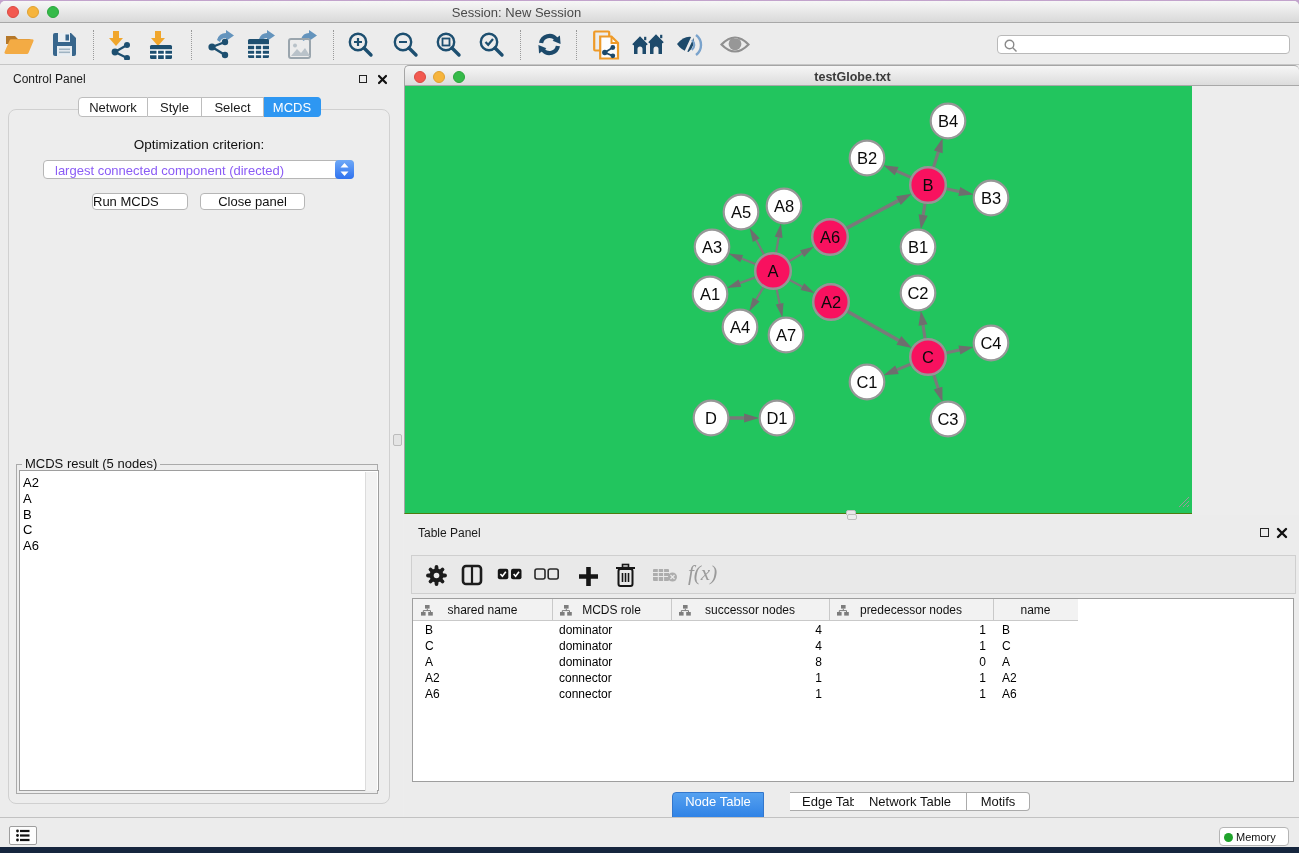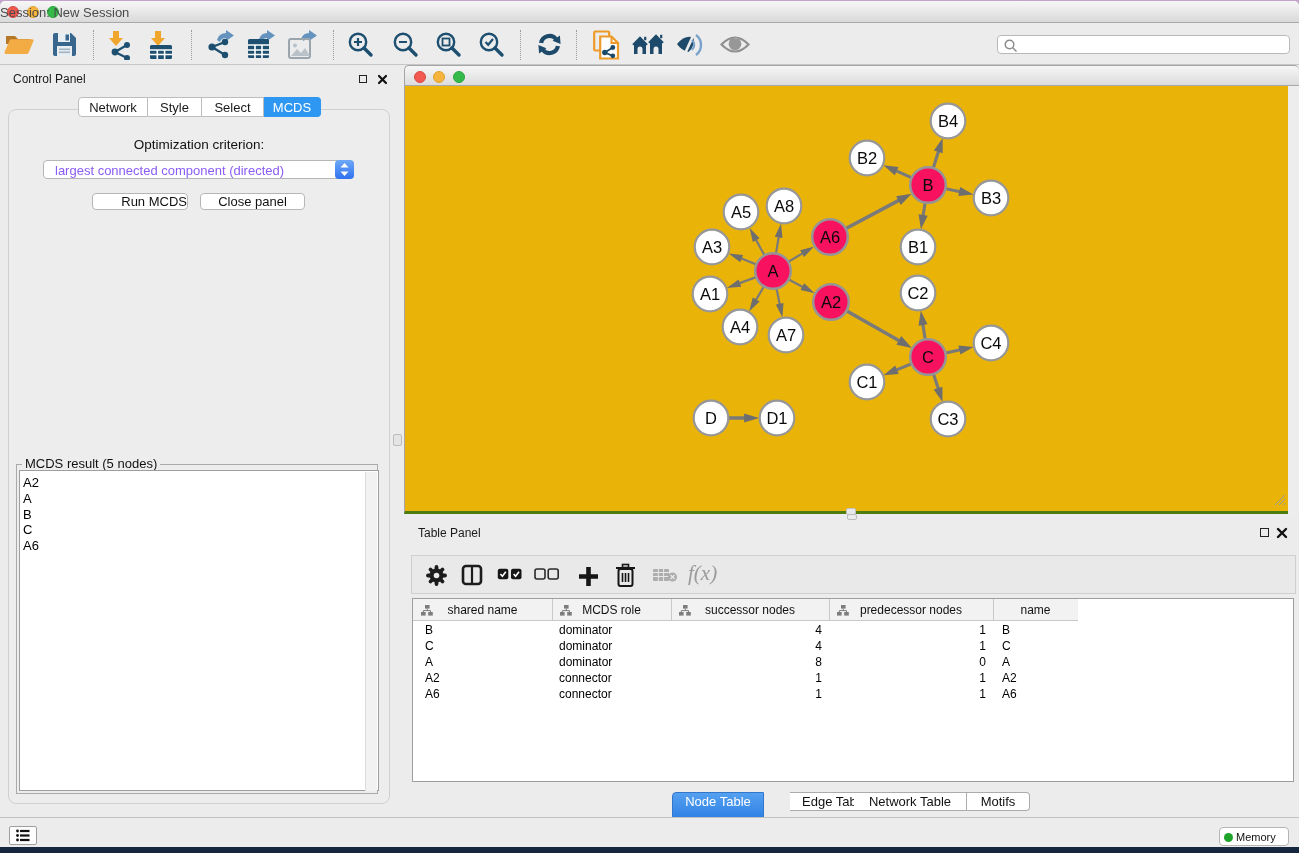--- a/index.html
+++ b/index.html
@@ -3,34 +3,34 @@
 <meta charset="utf-8">
 <style>
 * { margin:0; padding:0; box-sizing:border-box; }
 html,body { width:1299px; height:853px; overflow:hidden; }
 body { font-family:"Liberation Sans", sans-serif; position:relative; background:#c2a3cc; }
 .abs { position:absolute; }
 #desktop-bottom { position:absolute; left:0; right:0; bottom:0; height:6px; background:#16263e; }
 #appwin { position:absolute; left:0; top:1px; width:1299px; height:847px; background:#ededed; border-radius:5px 5px 0 0; overflow:hidden; }
 #titlebar { position:absolute; left:0; top:0; width:1299px; height:22px; background:linear-gradient(#f7f7f7,#d9d9d9); border-bottom:1px solid #a8a8a8; border-radius:5px 5px 0 0; }
 .tl { position:absolute; width:12px; height:12px; border-radius:50%; top:5px; }
-#titletext { position:absolute; top:4px; left:0; width:1033px; font-size:13px; color:#4a4a4a; }
+#titletext { position:absolute; top:4px; left:0; width:1033px; text-align:center; font-size:13px; color:#4a4a4a; }
 #toolbar { position:absolute; left:0; top:23px; width:1299px; height:41px; background:#ececec; border-bottom:1px solid #c6c6c6; }
 .sep { position:absolute; top:6px; height:30px; width:0; border-left:1px dotted #9a9a9a; }
 .ticon { position:absolute; top:0; height:41px; display:flex; align-items:center; justify-content:center; }
 #searchbox { position:absolute; left:997px; top:11px; width:293px; height:19px; background:#fff; border:1px solid #b9b9b9; border-radius:4px; }
 #leftpanel { position:absolute; left:0; top:64px; width:403px; height:752px; background:#ececec; }
 #cp-roundbox { position:absolute; left:8px; top:44px; width:382px; height:695px; background:#ededed; border:1px solid #d0d0d0; border-radius:8px; }
 #cp-tabs { position:absolute; left:78px; top:32px; height:20px; display:flex; }
 .cptab { height:20px; border:1px solid #bdbdbd; border-left:none; background:#fff; font-size:13px; color:#1a1a1a; display:flex; align-items:center; justify-content:center; }
 .cptab.first { border-left:1px solid #bdbdbd; border-radius:4px 0 0 4px; }
 .cptab.sel { background:#2e97f2; color:#fff; border-color:#2e97f2; border-radius:0 4px 4px 0; }
 #netwin { position:absolute; left:404px; top:64px; width:895px; height:450px; }
 #nw-titlebar { position:absolute; left:0; top:0; width:895px; height:21px; background:linear-gradient(#f6f6f6,#dcdcdc); border:1px solid #a5a5a5; border-bottom:1px solid #a8a8a8; border-radius:5px 5px 0 0; border-right:none; }
-#nw-canvas { position:absolute; left:0; top:21px; width:884px; height:428px; background:#eab308; border-left:1px solid #a5a5a5; border-bottom:3px solid #4d7c0f; }
+#nw-canvas { position:absolute; left:0; top:21px; width:788px; height:428px; background:#22c55e; border-left:1px solid #a5a5a5; border-bottom:1px solid #4d7c0f; }
 #tablepanel { position:absolute; left:404px; top:514px; width:895px; height:302px; background:#ececec; }
 #statusbar { position:absolute; left:0; top:816px; width:1299px; height:32px; background:#ececec; border-top:1px solid #c2c2c2; }
 .txt { position:absolute; white-space:nowrap; }
 </style>
 </head>
 <body>
 <div id="appwin">
   <div id="titlebar">
     <div class="tl" style="left:7px; background:#f25950; border:0.5px solid #d94a42;"></div>
     <div class="tl" style="left:27px; background:#f6b43c; border:0.5px solid #dfa131;"></div>
@@ -228,35 +228,36 @@
 </div>
 <div class="txt" style="left:8px; top:72px; width:382px; text-align:center; font-size:13.5px; color:#111;">Optimization criterion:</div>
 <div class="abs" style="left:43px; top:95px; width:311px; height:19px; background:#fff; border:1px solid #b6b6b6; border-radius:4px;">
   <div class="txt" style="left:11px; top:2px; font-size:13px; color:#8b5cf6;">largest connected component (directed)</div>
   <div class="abs" style="right:-1px; top:-1px; width:19px; height:19px; border-radius:4px; background:linear-gradient(#6fa9f7,#2f72ef);">
     <svg width="19" height="19" viewBox="0 0 19 19">
             <path d="M5.5 7.5 l4-4.5 4 4.5 z M5.5 11.5 l4 4.5 4-4.5 z" fill="#fff"></path>
           </svg>
   </div>
 </div>
-<div class="abs" style="left:92px; top:128px; width:96px; height:17px; background:#fff; border:1px solid #b6b6b6; border-radius:4px; font-size:13px; color:#111; text-align:right; line-height:15px;">Run MCDS</div>
+<div class="abs" style="left:92px; top:128px; width:96px; height:17px; background:#fff; border:1px solid #b6b6b6; border-radius:4px; font-size:13px; color:#111; text-align:left; line-height:15px;">Run MCDS</div>
 <div class="abs" style="left:200px; top:128px; width:105px; height:17px; background:#fff; border:1px solid #b6b6b6; border-radius:4px; font-size:13px; color:#111; text-align:center; line-height:15px;">Close panel</div>
 <div class="abs" style="left:16px; top:399px; width:362px; height:330px; border:1px solid #aaa;"></div>
 <div class="txt" style="left:22px; top:391px; background:#ededed; padding:0 3px; font-size:13px; color:#111;">MCDS result (5 nodes)</div>
 <div class="abs" style="left:19px; top:405px; width:360px; height:321px; background:#fff; border:1px solid #9e9e9e;">
   <div class="abs" style="right:1px; top:1px; width:12px; height:319px; background:#f2f2f2; border-left:1px solid #dcdcdc;"></div>
   <div class="txt" style="left:3px; top:4px; font-size:13px; color:#000; line-height:15.8px;">A2<br>A<br>B<br>C<br>A6</div>
 </div>
 <div class="abs" style="left:393px; top:369px; width:9px; height:12px; background:#e4e4e4; border:1px solid #bbb; border-radius:2px;"></div>
 </div>
   <div id="netwin">
     <div id="nw-titlebar">
       <div class="tl" style="left:9px; top:4.5px; background:#f25950; border:0.5px solid #d94a42;"></div>
       <div class="tl" style="left:28px; top:4.5px; background:#f6b43c; border:0.5px solid #dfa131;"></div>
       <div class="tl" style="left:48px; top:4.5px; background:#35ba49; border:0.5px solid #2aa53c;"></div>
+      <div class="txt" style="left:0; top:3.5px; width:895px; text-align:center; font-size:12.5px; font-weight:600; color:#3a3a3a;">testGlobe.txt</div>
     </div>
     <div id="nw-canvas"><svg width="895" height="428" viewBox="0 0 895 428" style="font-family:'Liberation Sans',sans-serif; font-size:16.5px; fill:#0a0a0a;">
           <line x1="368" y1="185" x2="334.0" y2="197.4" stroke="#7a7a7a" stroke-width="2.2"></line>
 <polygon points="321.8,201.9 333.6,193.4 336.3,200.7" fill="#6e6e6e"></polygon>
 <line x1="368" y1="185" x2="335.8" y2="172.3" stroke="#7a7a7a" stroke-width="2.2"></line>
 <polygon points="323.7,167.6 338.1,169.1 335.3,176.3" fill="#6e6e6e"></polygon>
 <line x1="368" y1="185" x2="350.7" y2="214.4" stroke="#7a7a7a" stroke-width="2.2"></line>
 <polygon points="344.1,225.6 347.8,211.5 354.6,215.5" fill="#6e6e6e"></polygon>
 <line x1="368" y1="185" x2="350.7" y2="153.2" stroke="#7a7a7a" stroke-width="2.2"></line>
 <polygon points="344.5,141.7 354.6,152.2 347.8,155.9" fill="#6e6e6e"></polygon>

